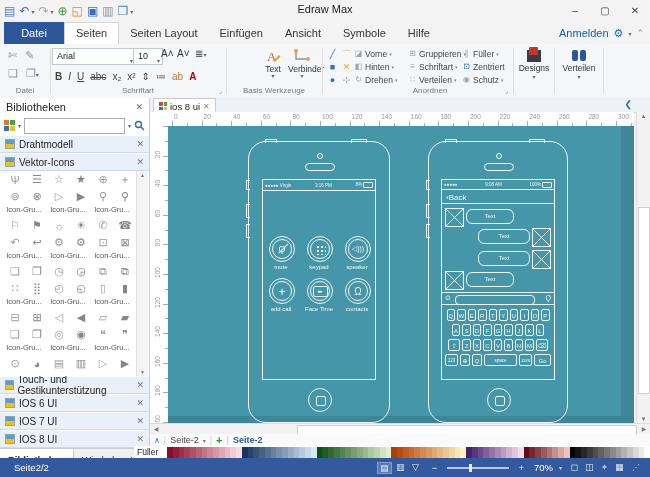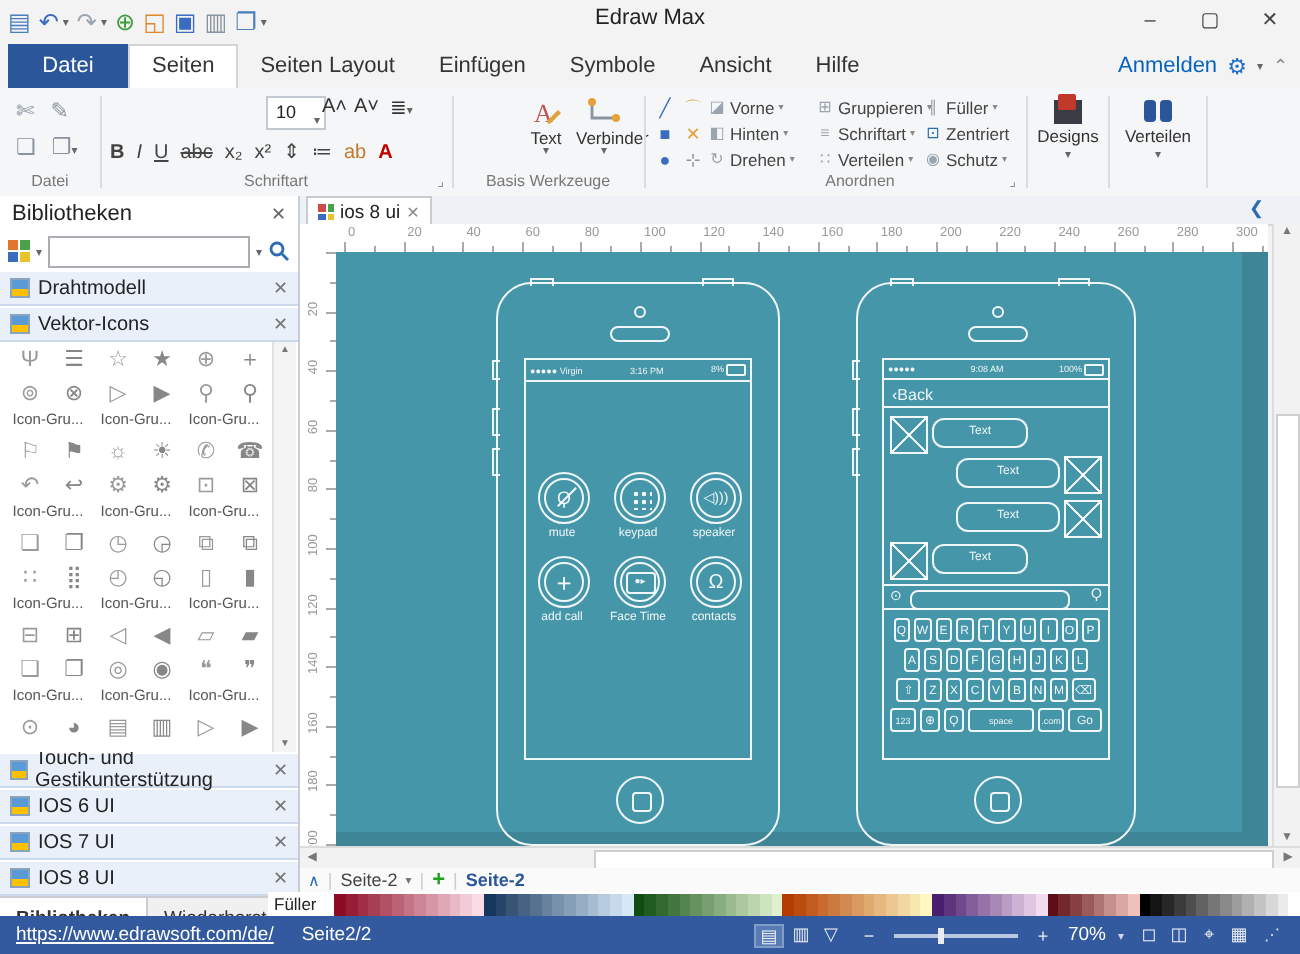--- a/index.html
+++ b/index.html
@@ -187,22 +187,22 @@
       <div class="wbtn">✕</div>
     </div>
   </div>
 
   <div id="tabrow">
     <div id="menu-tabs">
         <div class="mtab file">Datei</div>
         <div class="mtab active">Seiten</div>
         <div class="mtab">Seiten Layout</div>
         <div class="mtab">Einfügen</div>
+        <div class="mtab">Ansicht</div>
         <div class="mtab">Symbole</div>
-        <div class="mtab">Ansicht</div>
         <div class="mtab">Hilfe</div>
       </div>
     <div id="tabrow-right">
       <span id="signin">Anmelden</span>
       <span id="gear">⚙</span>
       <span class="tiny-cr">▾</span>
       <span id="ribbon-collapse">⌃</span>
     </div>
   </div>
 
@@ -213,20 +213,21 @@
           <span class="ric">✎</span>
         </div>
       <div class="row" style="top:23px;">
           <span class="ric">❏</span>
           <span class="ric">❐<span class="tiny-cr">▾</span></span>
         </div>
       <div class="rgroup-label">Datei</div>
     </div>
     <div class="rsep" style="left:50px;"></div>
 
+    <div id="fontbox"><span>Arial</span><span class="boxcaret">▾</span></div>
     <div id="sizebox"><span>10</span><span class="boxcaret">▾</span></div>
     <span class="fontszbtn" style="left:161px;">A˄</span>
     <span class="fontszbtn" style="left:177px;">A˅</span>
     <span class="fontszbtn" style="left:195px;">≣<span class="tiny-cr">▾</span></span>
     <div id="fmt-row">
         <span class="fbtn f0">B</span>
         <span class="fbtn f1">I</span>
         <span class="fbtn f2">U</span>
         <span class="fbtn f3">abc</span>
         <span class="fbtn f4">x₂</span>
@@ -842,21 +843,20 @@
         <span class="sw" style="background: rgb(157, 157, 157);"></span>
         <span class="sw" style="background: rgb(177, 177, 177);"></span>
         <span class="sw" style="background: rgb(196, 196, 196);"></span>
         <span class="sw" style="background: rgb(216, 216, 216);"></span>
         <span class="sw" style="background: rgb(235, 235, 235);"></span>
         <span class="sw" style="background: rgb(255, 255, 255);"></span>
       </div>
   </div>
 
   <div id="statusbar">
-    <span id="sb-link">https://www.edrawsoft.com/de/</span>
     <span id="sb-page">Seite2/2</span>
     <div id="sb-right">
       <span id="sb-views" style="display:flex;gap:2px;">
           <span class="sb-ic on">▤</span>
           <span class="sb-ic">▥</span>
           <span class="sb-ic">▽</span>
         </span>
       <span class="sb-ic">−</span>
       <span id="sb-slider">
           <span id="sb-thumb"></span>

